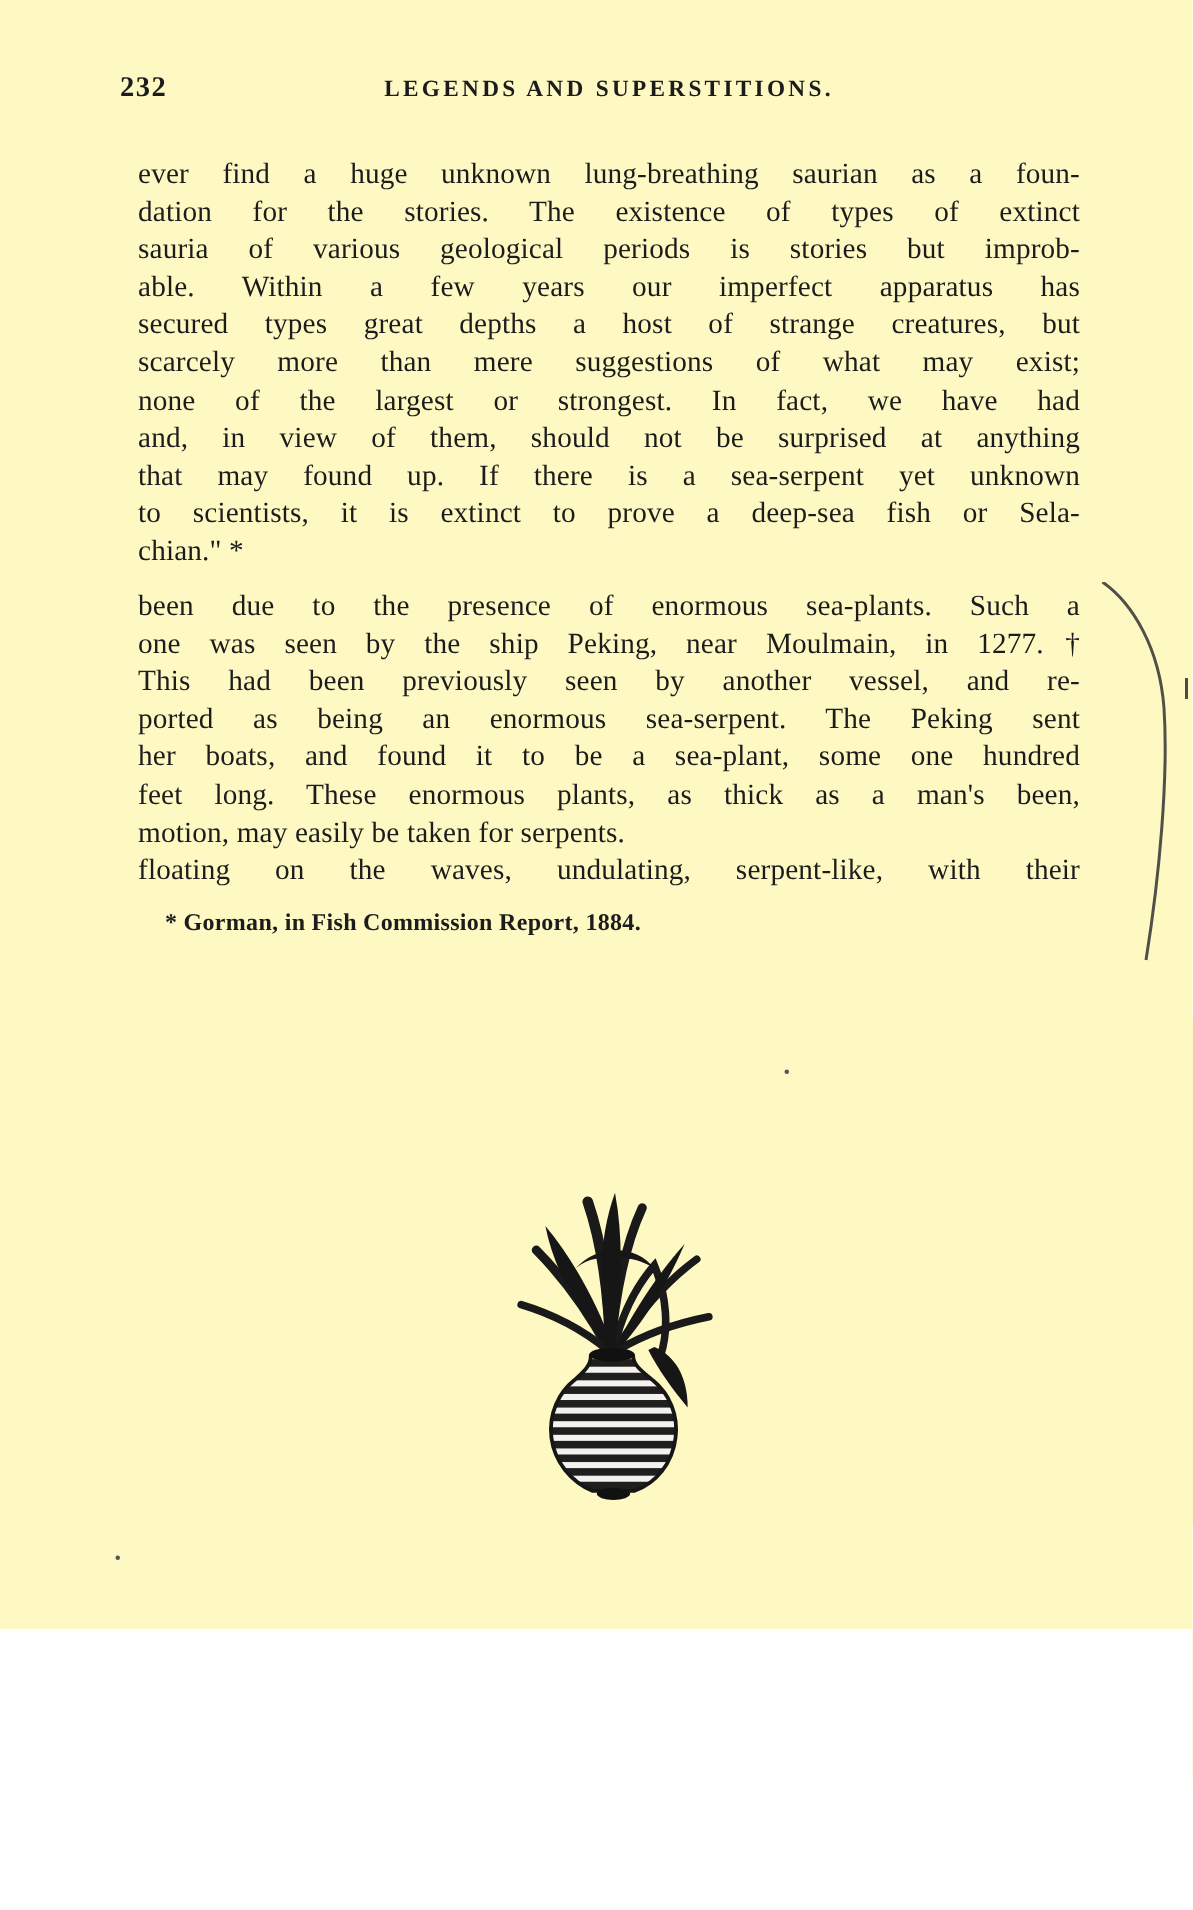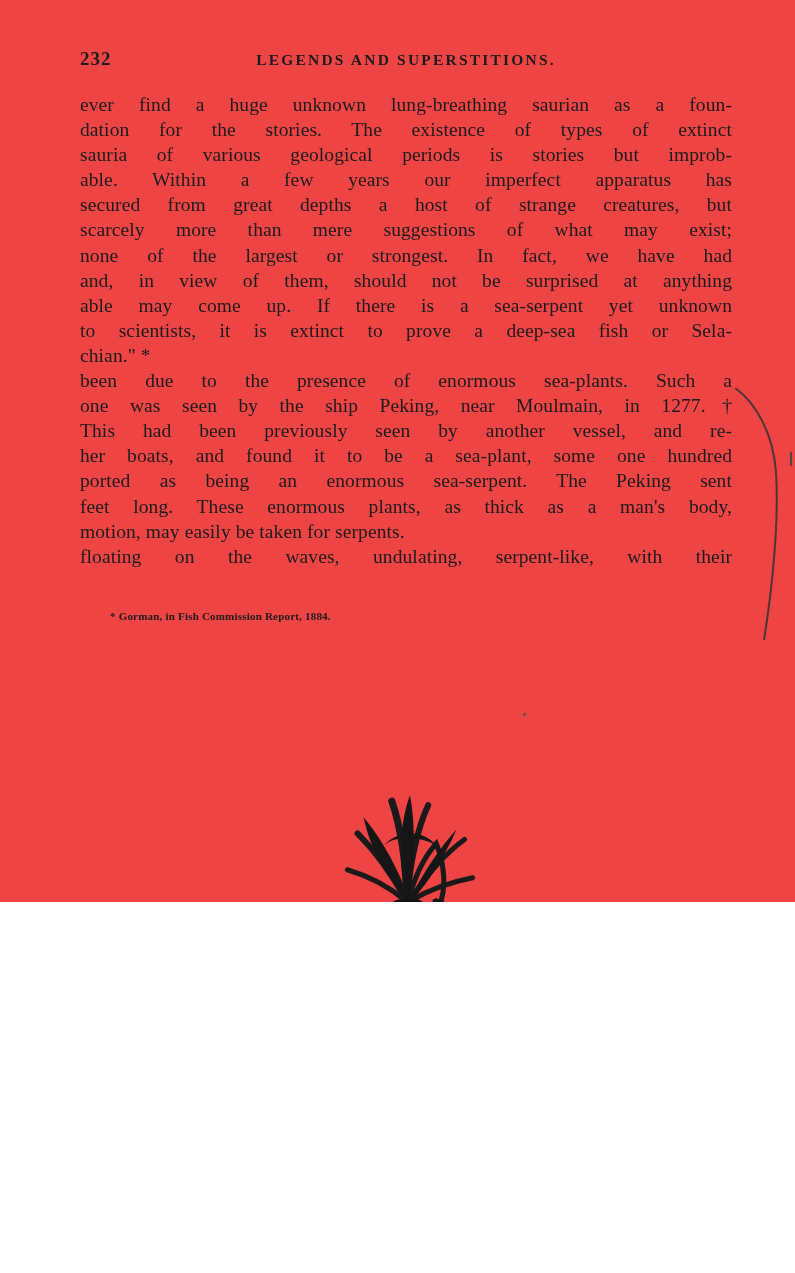--- a/index.html
+++ b/index.html
@@ -1,20 +1,20 @@
 <!DOCTYPE html>
 <html><head>
 <meta charset="utf-8">
 <style>
   html, body { margin: 0; padding: 0; background: #ffffff; }
   .page {
     position: relative;
     width: 795px;
-    height: 902px;
-    background: #ef4444;
+    height: 1086px;
+    background: #fef9c3;
     color: #1c1c1c;
     font-family: "Liberation Serif", "DejaVu Serif", serif;
     overflow: hidden;
   }
 
   
   .header-row {
     position: absolute;
     top: 48px;
     left: 80px;
@@ -38,37 +38,37 @@
 
   
   .body-text {
     position: absolute;
     top: 92px;
     left: 80px;
     width: 652px;
     font-size: 19.5px;
     letter-spacing: 0.1px;
   }
-  .paragraph { margin: 0; }
+  .paragraph { margin: 12px; }
   .line {
     line-height: 25.1px;
     text-align: justify;
     text-align-last: justify;
     white-space: nowrap; 
   }
   .line.last { text-align-last: left; white-space: normal; }
   .line.indent { text-indent: 30px; }
 
   
   .footnotes {
     position: absolute;
     top: 606px;
     left: 110px;
     width: 500px;
-    font-size: 11px;
+    font-size: 16px;
     line-height: 20px;
     font-weight: bold;
     letter-spacing: 0.2px;
   }
   .footnote { margin: 0; }
 
   
   .tailpiece {
     position: absolute;
     left: 336px;
@@ -115,35 +115,35 @@
     <span class="page-number">232</span>
     <div class="running-head">LEGENDS AND SUPERSTITIONS.</div>
   </div>
 
   <div class="body-text">
       <div class="paragraph">
         <div class="line">ever find a huge unknown lung-breathing saurian as a foun-</div>
         <div class="line">dation for the stories.  The existence of types of extinct</div>
         <div class="line">sauria of various geological periods is stories but improb-</div>
         <div class="line">able.  Within a few years our imperfect apparatus has</div>
-        <div class="line">secured from great depths a host of strange creatures, but</div>
+        <div class="line">secured types great depths a host of strange creatures, but</div>
         <div class="line">scarcely more than mere suggestions of what may exist;</div>
         <div class="line">none of the largest or strongest.  In fact, we have had</div>
         <div class="line">and, in view of them, should not be surprised at anything</div>
-        <div class="line">able may come up.  If there is a sea-serpent yet unknown</div>
+        <div class="line">that may found up.  If there is a sea-serpent yet unknown</div>
         <div class="line">to scientists, it is extinct to prove a deep-sea fish or Sela-</div>
         <div class="line last">chian." *</div>
       </div>
       <div class="paragraph">
         <div class="line">been due to the presence of enormous sea-plants.  Such a</div>
         <div class="line">one was seen by the ship Peking, near Moulmain, in 1277.†</div>
         <div class="line">This had been previously seen by another vessel, and re-</div>
+        <div class="line">ported as being an enormous sea-serpent.  The Peking sent</div>
         <div class="line">her boats, and found it to be a sea-plant, some one hundred</div>
-        <div class="line">ported as being an enormous sea-serpent.  The Peking sent</div>
-        <div class="line">feet long.  These enormous plants, as thick as a man's body,</div>
+        <div class="line">feet long.  These enormous plants, as thick as a man's been,</div>
         <div class="line last">motion, may easily be taken for serpents.</div>
         <div class="line">floating on the waves, undulating, serpent-like, with their</div>
       </div>
     </div>
 
   <div class="footnotes">
       <div class="footnote">* Gorman, in Fish Commission Report, 1884.</div>
     </div>
 
   <div class="tailpiece">

